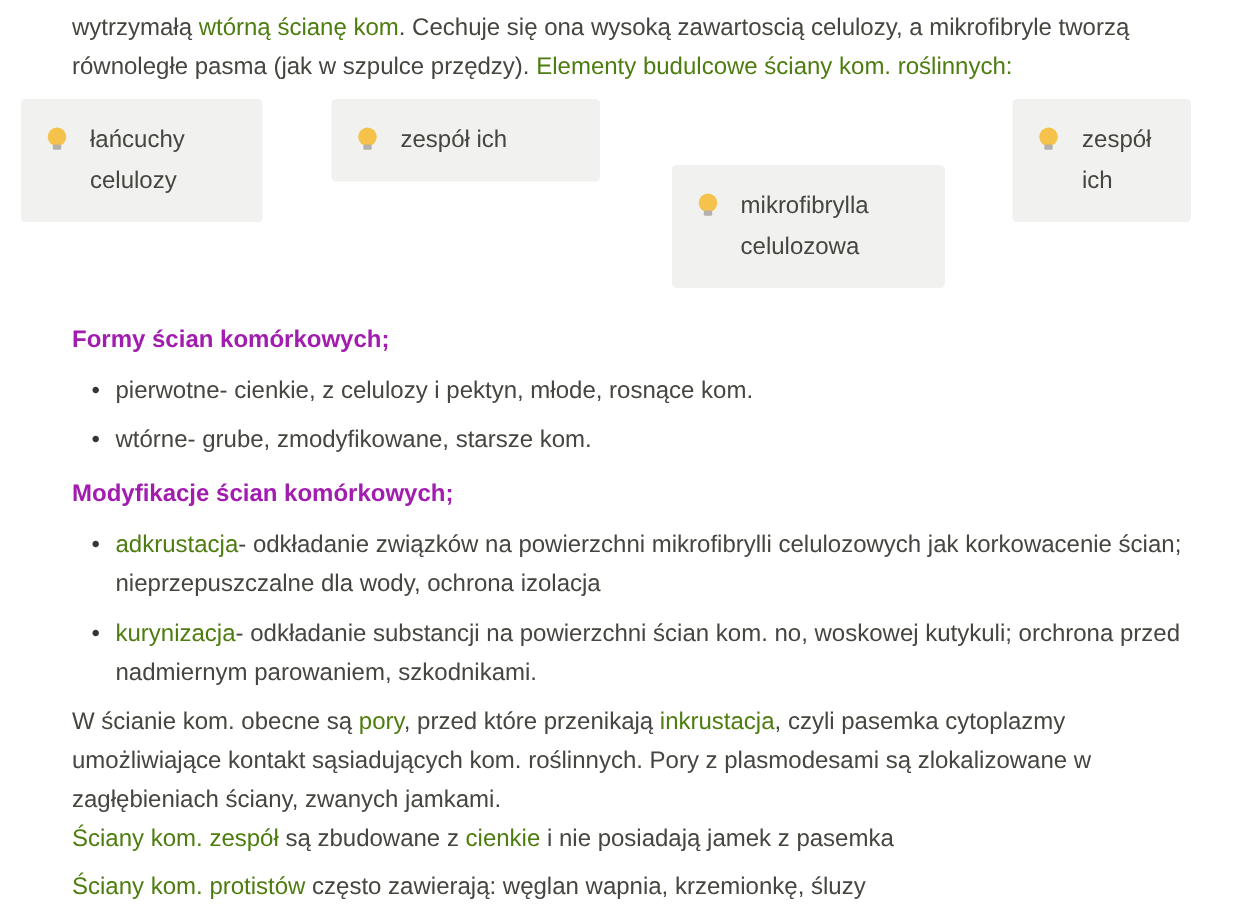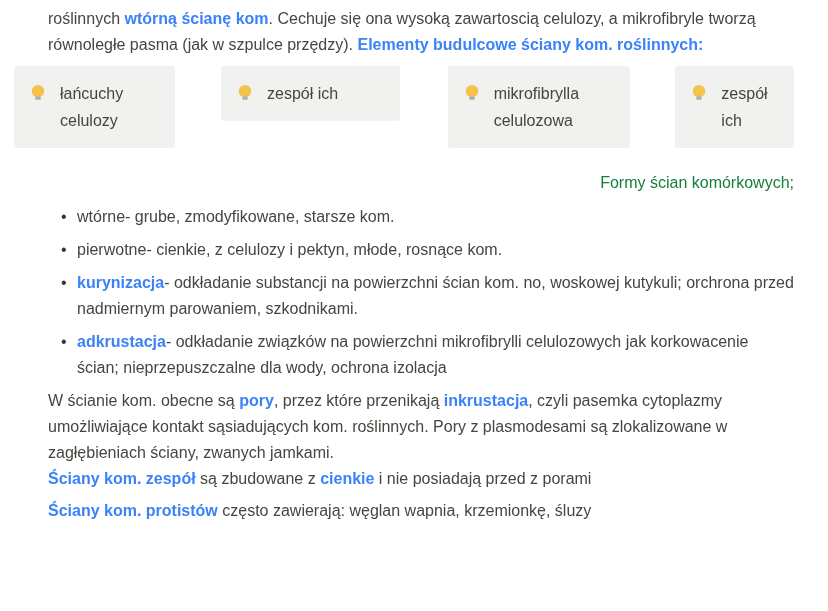--- a/index.html
+++ b/index.html
@@ -14,22 +14,22 @@
     color: #46453f;
     font-family: "Liberation Sans", sans-serif;
     font-size: 16px;
     line-height: 26px;
   }
   .content {
     padding: 6px 34px 0 48px;
     box-sizing: border-box;
   }
   .b {
-    font-weight: 700;
-    color: #3b82f6;
+    font-weight: 400;
+    color: #4d7c0f;
   }
   p { margin: 0; }
 
   
   .cards {
     display: flex;
     align-items: flex-start;
     margin: 8px 0 0 -34px;
   }
   .card {
@@ -44,31 +44,30 @@
   .card .label {
     line-height: 27px;
     color: #46453f;
   }
   .bulb {
     flex: none;
     margin-top: 4px;
   }
   .card-1 { width: 163px; margin-right: 46px; }
   .card-2 { width: 181px; margin-right: 48px; }
-  .card-3 { width: 185px; margin-right: 45px; }
+  .card-3 { width: 185px; margin-right: 45px; margin-top: 44px; }
   .card-4 { width: 120px; }
 
   
   h3 {
     font-size: 16px;
     line-height: 26px;
-    font-weight: 400;
-    color: #15803d;
+    font-weight: 700;
+    color: #a21caf;
     margin: 22px 0 8px 0;
-    text-align: right;
   }
   h3.mod { margin: 10px 0 8px 0; }
 
   
   ul {
     list-style: none;
     margin: 0;
     padding: 0 0 0 29px;
   }
   li {
@@ -83,21 +82,21 @@
   }
 
   .pores    { margin-top: 6px; }
   .protists { margin-top: 6px; }
 </style>
 </head>
 <body>
 
 <div class="content">
 
-  <p><span>roślinnych </span><span class="b">wtórną ścianę kom</span><span>. Cechuje się ona wysoką zawartoscią celulozy, a mikrofibryle tworzą równoległe pasma (jak w szpulce przędzy). </span><span class="b">Elementy budulcowe ściany kom. roślinnych:</span></p>
+  <p><span>wytrzymałą </span><span class="b">wtórną ścianę kom</span><span>. Cechuje się ona wysoką zawartoscią celulozy, a mikrofibryle tworzą równoległe pasma (jak w szpulce przędzy). </span><span class="b">Elementy budulcowe ściany kom. roślinnych:</span></p>
 
   <div class="cards">
     <div class="card card-1">
       <svg class="bulb" width="18" height="18" viewBox="0 0 18 18">
         <circle cx="9" cy="7.2" r="6.2" fill="#f5c34b"></circle>
         <rect x="6.2" y="12.4" width="5.6" height="3.4" rx="1" fill="#b3b1ad"></rect>
       </svg>
       <span class="label">łańcuchy celulozy</span>
     </div>
     <div class="card card-2">
@@ -118,28 +117,29 @@
       <svg class="bulb" width="18" height="18" viewBox="0 0 18 18">
         <circle cx="9" cy="7.2" r="6.2" fill="#f5c34b"></circle>
         <rect x="6.2" y="12.4" width="5.6" height="3.4" rx="1" fill="#b3b1ad"></rect>
       </svg>
       <span class="label">zespół ich</span>
     </div>
   </div>
 
   <h3>Formy ścian komórkowych;</h3>
   <ul>
+    <li>pierwotne- cienkie, z celulozy i pektyn, młode, rosnące kom.</li>
     <li>wtórne- grube, zmodyfikowane, starsze kom.</li>
-    <li>pierwotne- cienkie, z celulozy i pektyn, młode, rosnące kom.</li>
   </ul>
 
+  <h3 class="mod">Modyfikacje ścian komórkowych;</h3>
   <ul>
+    <li><span class="b">adkrustacja</span><span>- odkładanie związków na powierzchni mikrofibrylli celulozowych jak korkowacenie ścian; nieprzepuszczalne dla wody, ochrona izolacja</span></li>
     <li><span class="b">kurynizacja</span><span>- odkładanie substancji na powierzchni ścian kom. no, woskowej kutykuli; orchrona przed nadmiernym parowaniem, szkodnikami.</span></li>
-    <li><span class="b">adkrustacja</span><span>- odkładanie związków na powierzchni mikrofibrylli celulozowych jak korkowacenie ścian; nieprzepuszczalne dla wody, ochrona izolacja</span></li>
   </ul>
 
-  <p class="pores"><span>W ścianie kom. obecne są </span><span class="b">pory</span><span>, przez które przenikają </span><span class="b">inkrustacja</span><span>, czyli pasemka cytoplazmy umożliwiające kontakt sąsiadujących kom. roślinnych. Pory z plasmodesami są zlokalizowane w zagłębieniach ściany, zwanych jamkami.</span></p>
+  <p class="pores"><span>W ścianie kom. obecne są </span><span class="b">pory</span><span>, przed które przenikają </span><span class="b">inkrustacja</span><span>, czyli pasemka cytoplazmy umożliwiające kontakt sąsiadujących kom. roślinnych. Pory z plasmodesami są zlokalizowane w zagłębieniach ściany, zwanych jamkami.</span></p>
 
-  <p><span class="b">Ściany kom. zespół</span><span> są zbudowane z </span><span class="b">cienkie</span><span> i nie posiadają przed z porami</span></p>
+  <p><span class="b">Ściany kom. zespół</span><span> są zbudowane z </span><span class="b">cienkie</span><span> i nie posiadają jamek z pasemka</span></p>
 
   <p class="protists"><span class="b">Ściany kom. protistów</span><span> często zawierają: węglan wapnia, krzemionkę, śluzy</span></p>
 
 </div>
 
 </body></html>

